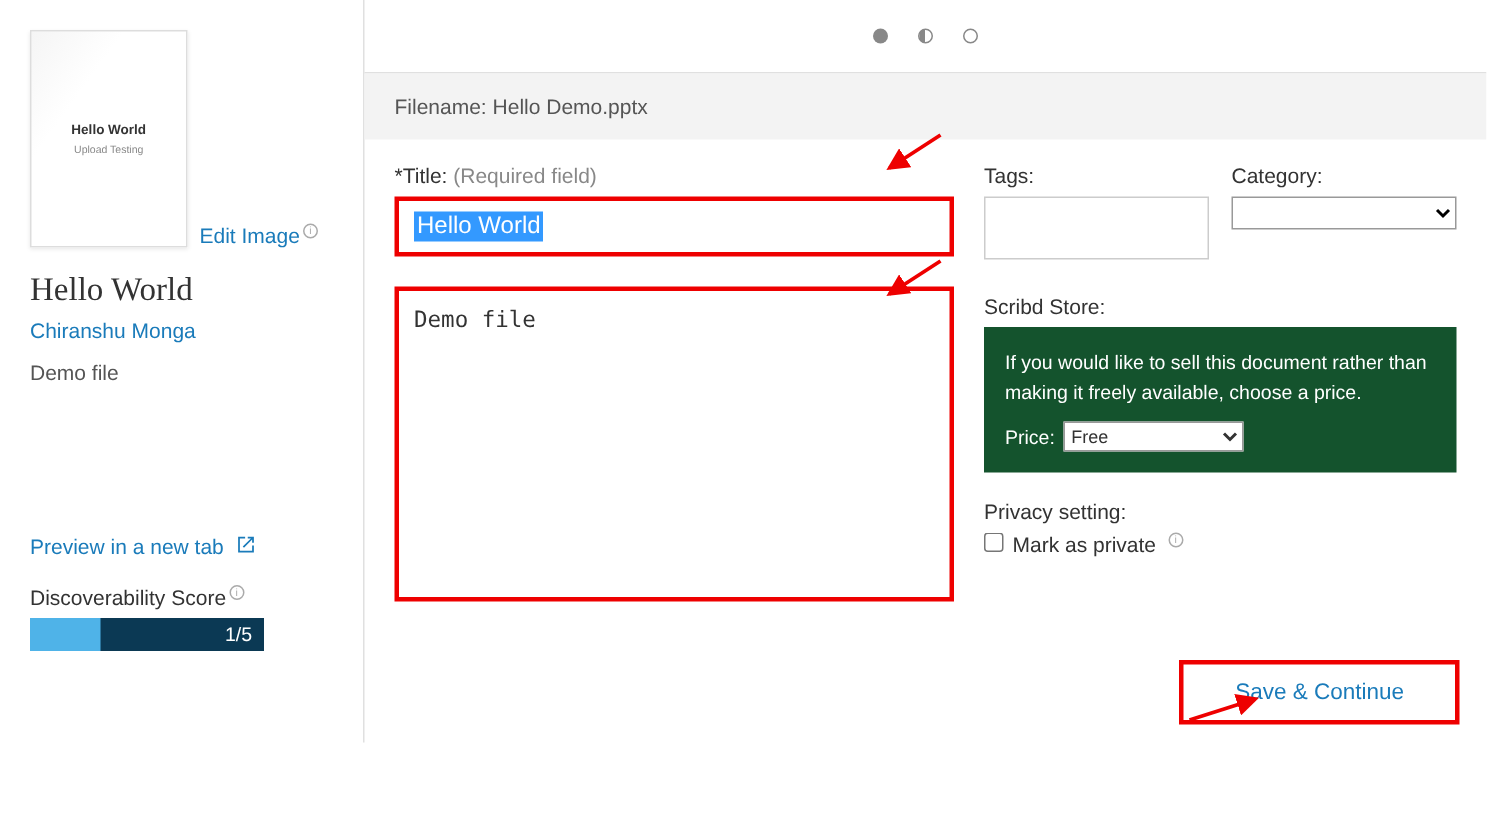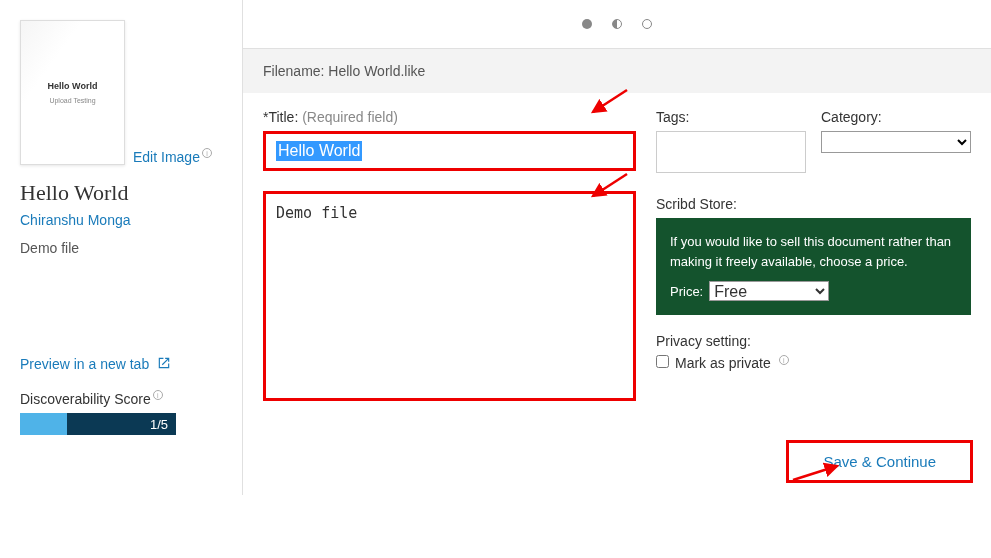--- a/index.html
+++ b/index.html
@@ -221,21 +221,21 @@
       display: flex;
       align-items: flex-end;
       gap: 6px;
     }
     .price-select {
       height: 20px;
       width: 120px;
       border: 1px solid #999;
       background: #fff;
       color: #333;
-      font-size: 16px;
+      font-size: 12px;
     }
     .priv-row {
       display: flex;
       align-items: flex-start;
       gap: 6px;
       margin-top: 6px;
     }
     .priv-row input { margin: 0; }
     .save-btn {
       position: absolute;
@@ -289,21 +289,21 @@
   </div>
 
   <div class="main">
     <div class="topbar">
       <div class="step step-full"></div>
       <div class="step step-half"></div>
       <div class="step step-empty"></div>
     </div>
     <div class="filename-bar">
       <span>Filename:</span>
-      <span>Hello World.like</span>
+      <span>Hello Demo.pptx</span>
     </div>
     <div class="form-area">
       <div class="left-col">
         <div class="label">
           <span>*Title:</span>
           <span class="req">(Required field)</span>
         </div>
         <div class="title-input" style="display:flex;align-items:center;">
           <span class="sel">Hello World</span>
         </div>

